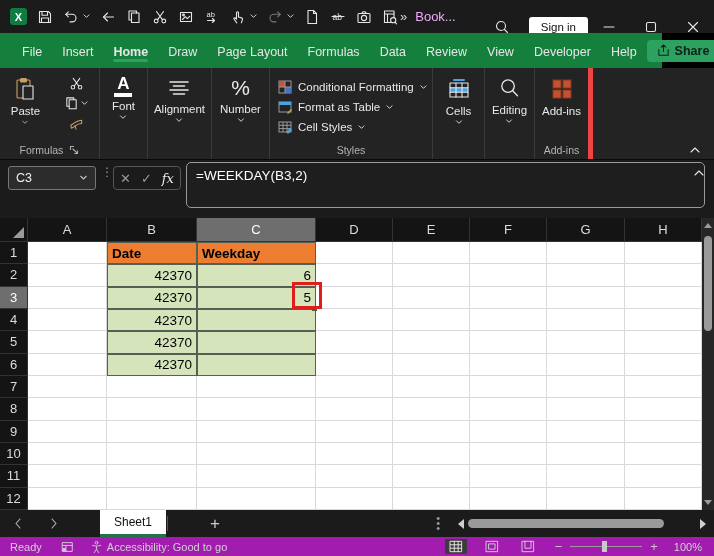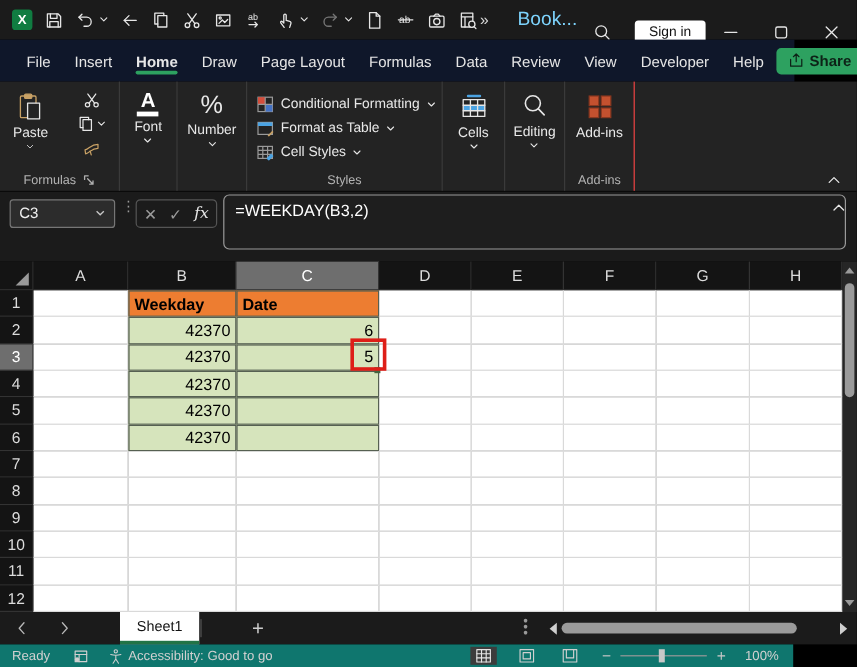--- a/index.html
+++ b/index.html
@@ -11,30 +11,30 @@
   
   #titlebar { position:absolute; top:0; left:0; width:714px; height:33px;
     background:#1b1b1b; display:flex; align-items:center; }
   #qat { display:flex; align-items:center; gap:9px; padding-left:10px; }
   .qbtn { width:17px; height:17px; display:flex; align-items:center; justify-content:center; }
   .qbtn.dim { opacity:.45; }
   .chev { margin-left:-5px; }
   #excel-logo { width:17px; height:17px; background:#107C41; border-radius:3px;
     color:#fff; font-weight:bold; font-size:11px; display:flex; align-items:center; justify-content:center; }
   #more-cmds { color:#d8d8d8; font-size:13px; margin-left:2px; }
-  #wb-name { color:#7dd3fc; font-size:16px; margin-left:24px; white-space:nowrap; }
+  #wb-name { color:#f0abfc; font-size:13px; margin-left:8px; white-space:nowrap; }
   #tb-right { margin-left:auto; display:flex; align-items:center;margin-top:20px; }
   #search-btn { margin-right:18px; }
   #signin-btn { background:#fff; color:#111; font-size:11.5px; padding:4px 12px; border-radius:3px; }
   #win-controls { display:flex; }
   .winbtn { width:42px; height:33px; display:flex; align-items:center; justify-content:center; color:#e0e0e0; }
 
   
   #tabrow { position:absolute; top:33px; left:0; width:662px; height:35px;
-    background:#0f172a; display:flex; align-items:center; padding-left:12px; }
+    background:#15803d; display:flex; align-items:center; padding-left:12px; }
   .rtab { color:#e6e6e6; font-size:12.5px; padding:8px 10px 6px; position:relative; white-space:nowrap; }
   .rtab.active { font-weight:bold; }
   .rtab.active::after { content:""; position:absolute; left:10px; right:10px; bottom:3px;
     height:2.5px; background:#2DA160; border-radius:2px; }
   #share-btn { margin-left:auto; margin-right:12px; background:#2DA160; color:#0d2217;
     font-size:12.5px; font-weight:bold; padding:4px 10px; border-radius:4px;
     display:flex; align-items:center; gap:5px; }
 
   
   #ribbon { position:absolute; top:68px; left:0; width:714px; height:92px;
@@ -109,21 +109,21 @@
   #add-sheet { color:#cccccc; font-size:17px; margin-left:42px; font-weight:normal; }
   #sb-right { margin-left:auto; display:flex; align-items:center; }
   #sb-dots { color:#9a9a9a; font-size:11px; line-height:5px; margin-right:18px; }
   #hscroll { display:flex; align-items:center; width:248px; margin-right:8px; }
   #hl { width:0;height:0; border-top:5px solid transparent; border-bottom:5px solid transparent; border-right:6px solid #cfcfcf; }
   #hr { width:0;height:0; border-top:5px solid transparent; border-bottom:5px solid transparent; border-left:6px solid #cfcfcf; margin-left:8px; }
   #htrack { flex:1; height:9px; margin-left:4px; position:relative; }
   #hthumb { position:absolute; left:0; top:0; width:196px; height:9px; background:#9a9a9a; border-radius:5px; }
 
   
-  #statusbar { position:absolute; top:537px; left:0; width:661px; height:19px; background:#0f766e;
+  #statusbar { position:absolute; top:537px; left:0; width:714px; height:19px; background:#a21caf;
     display:flex; align-items:center; color:#d0d0d0; font-size:11px; }
   #status-mode { margin-left:10px; }
   #macro-btn { margin-left:18px; }
   #acc-wrap { margin-left:16px; display:flex; align-items:center; gap:4px;justify-content:space-between; }
   #views { margin-left:auto; display:flex; align-items:center; gap:14px; }
   .viewbtn { padding:1px 4px; }
   .viewbtn.active { background:#3c3c3c; }
   #zoom-out { color:#c8c8c8; margin-left:16px; font-size:13px; }
   #zoom-track { width:72px; height:1px; background:#9a9a9a; margin:0 8px; position:relative; }
   #zoom-thumb { position:absolute; left:32px; top:-5px; width:5px; height:11px; background:#c8c8c8; }
@@ -349,20 +349,34 @@
           </span>
         <span class="blabel">Font</span>
         <svg width="8" height="5" viewBox="0 0 8 6" class="ic">
             <path d="m1 1 3 3 3-3"></path>
           </svg>
       </div>
     </div>
     <div class="rgroup-label"></div>
   </div>
 
+  <div class="rgroup" style="width:64px">
+    <div class="rgroup-body">
+      <div class="bigbtn">
+        <svg width="24" height="24" viewBox="0 0 24 24" class="ic" style="stroke-width:1.6">
+            <path d="M3 6h18M6.5 10h11M3 14h18M6.5 18h11"></path>
+          </svg>
+        <span class="blabel">Alignment</span>
+        <svg width="8" height="5" viewBox="0 0 8 6" class="ic">
+            <path d="m1 1 3 3 3-3"></path>
+          </svg>
+      </div>
+    </div>
+    <div class="rgroup-label"></div>
+  </div>
 
   <div class="rgroup" style="width:58px">
     <div class="rgroup-body">
       <div class="bigbtn">
         <span id="pct-glyph">%</span>
         <span class="blabel">Number</span>
         <svg width="8" height="5" viewBox="0 0 8 6" class="ic">
             <path d="m1 1 3 3 3-3"></path>
           </svg>
       </div>
@@ -441,21 +455,21 @@
           </svg>
         <span class="blabel">Editing</span>
         <svg width="8" height="5" viewBox="0 0 8 6" class="ic">
             <path d="m1 1 3 3 3-3"></path>
           </svg>
       </div>
     </div>
     <div class="rgroup-label"></div>
   </div>
 
-  <div class="rgroup" style="width:58px;border-right:1px solid #ef4444">
+  <div class="rgroup" style="width:58px;border-right:5px solid #ef4444">
     <div class="rgroup-body">
       <div class="bigbtn">
         <svg width="26" height="26" viewBox="0 0 26 26">
           <rect x="4" y="4" width="8" height="8" fill="#C4512F" stroke="#8a3820"></rect>
           <rect x="14" y="4" width="8" height="8" fill="#C4512F" stroke="#8a3820"></rect>
           <rect x="4" y="14" width="8" height="8" fill="#C4512F" stroke="#8a3820"></rect>
           <rect x="14" y="14" width="8" height="8" fill="#C4512F" stroke="#8a3820"></rect>
         </svg>
         <span class="blabel">Add-ins</span>
       </div>
@@ -501,22 +515,22 @@
       <div class="col-hdr">A</div>
       <div class="col-hdr">B</div>
       <div class="col-hdr sel">C</div>
       <div class="col-hdr">D</div>
       <div class="col-hdr">E</div>
       <div class="col-hdr">F</div>
       <div class="col-hdr">G</div>
       <div class="col-hdr">H</div>
       <div class="row-hdr">1</div>
       <div class="cell"></div>
+      <div class="cell tbl-hdr">Date</div>
       <div class="cell tbl-hdr">Weekday</div>
-      <div class="cell tbl-hdr">Date</div>
       <div class="cell"></div>
       <div class="cell"></div>
       <div class="cell"></div>
       <div class="cell"></div>
       <div class="cell"></div>
       <div class="row-hdr">2</div>
       <div class="cell"></div>
       <div class="cell tbl-data num">42370</div>
       <div class="cell tbl-data num">6</div>
       <div class="cell"></div>

